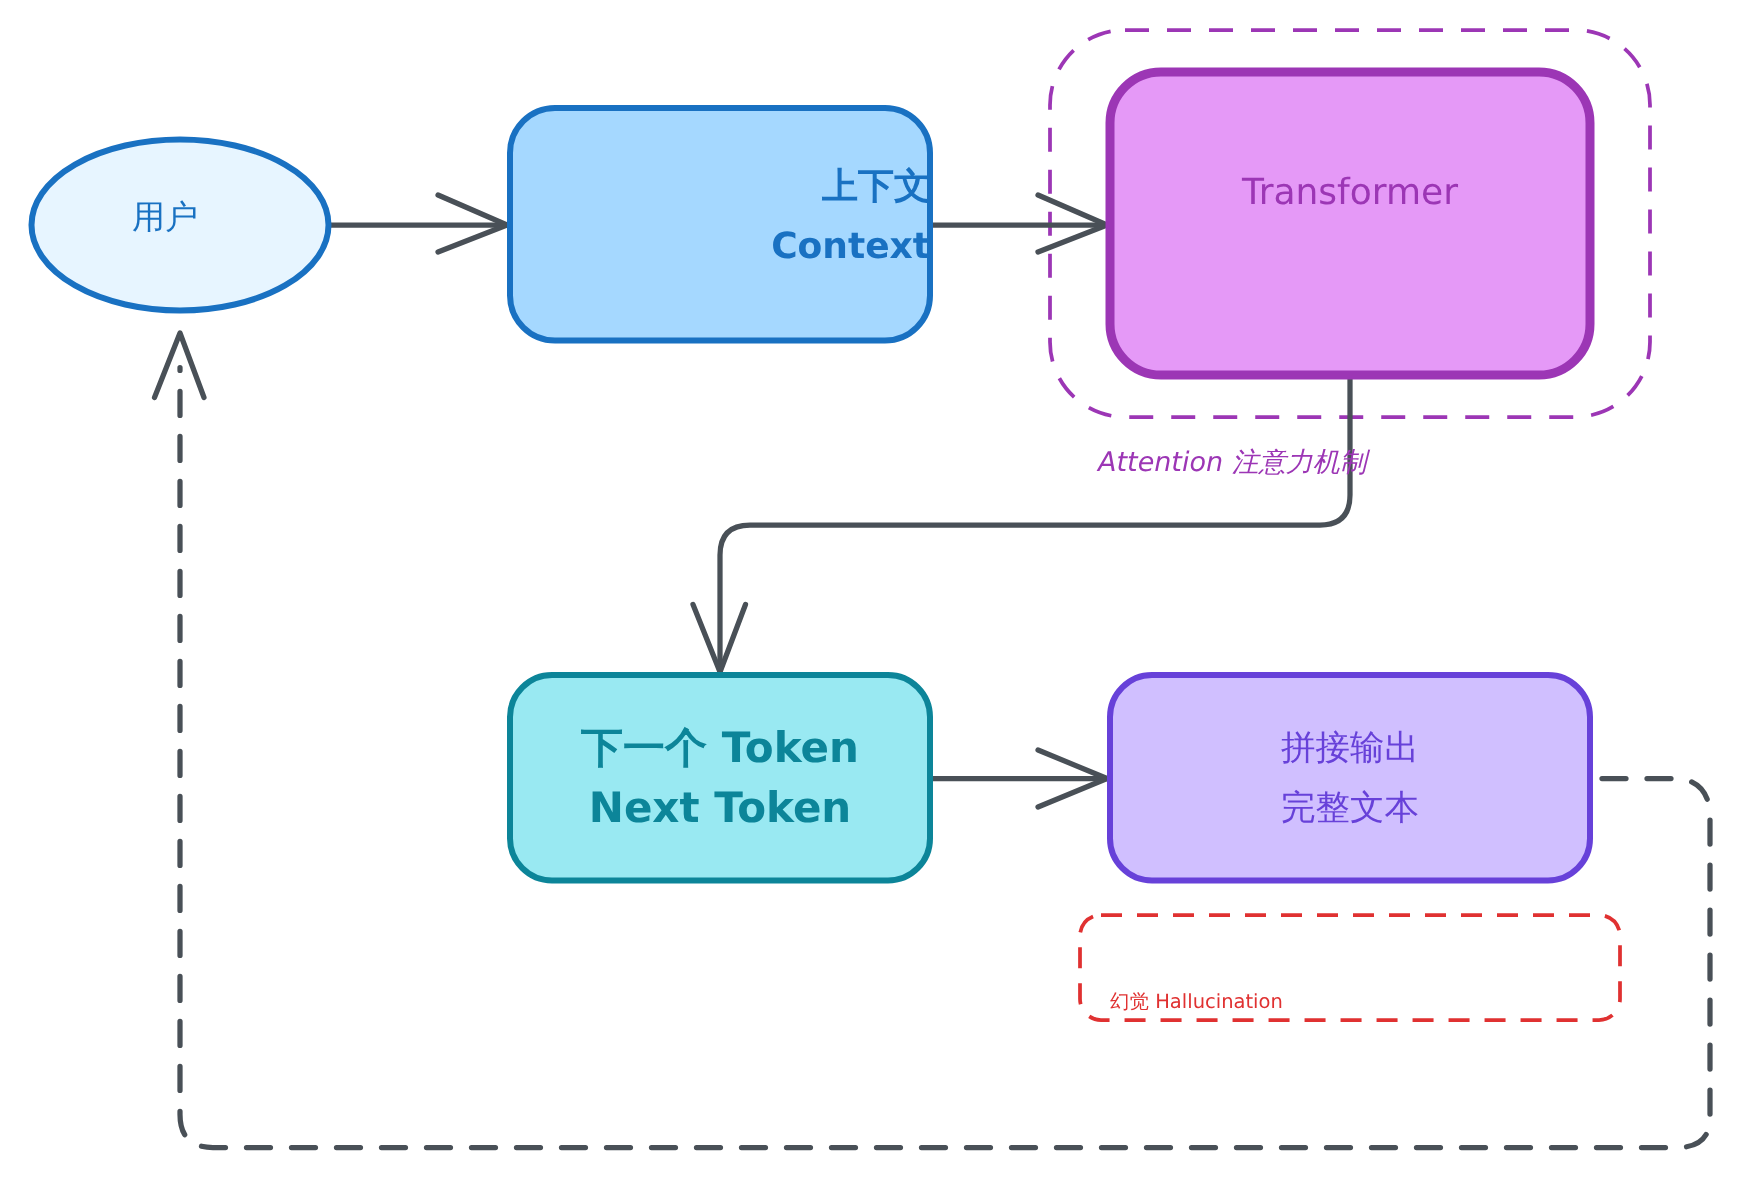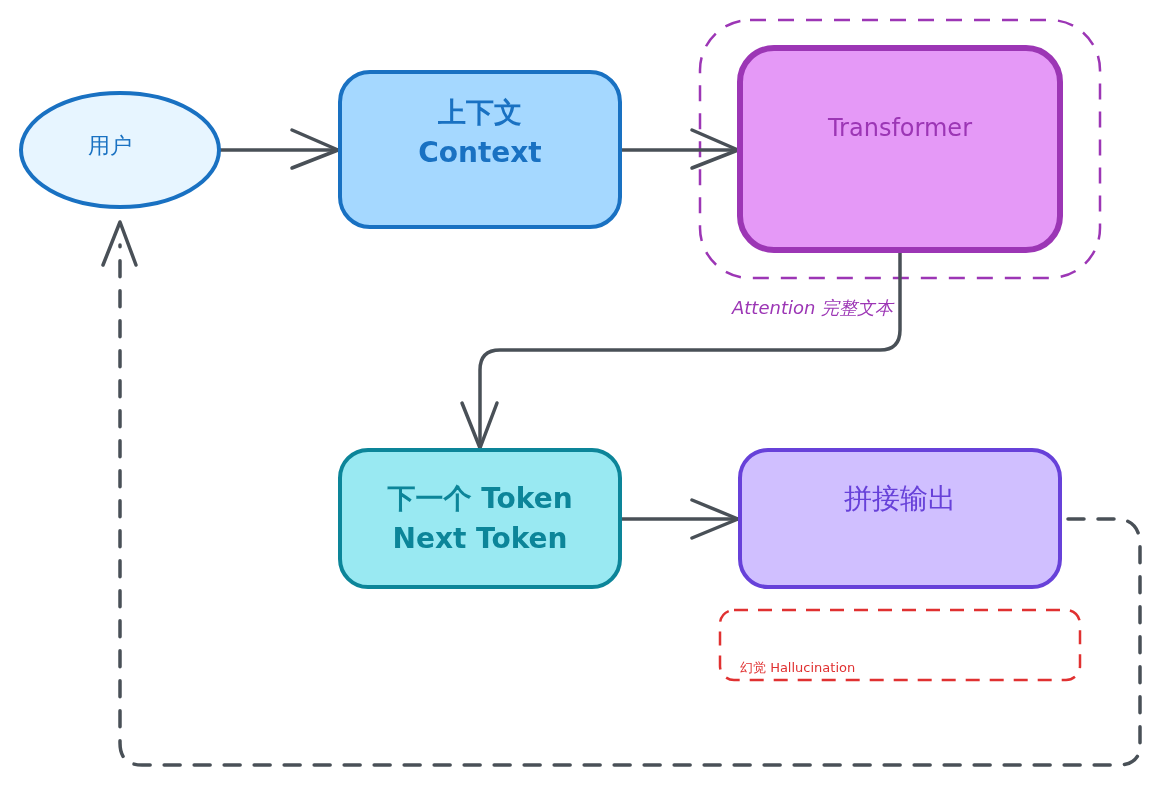--- a/index.html
+++ b/index.html
@@ -1,24 +1,24 @@
 <!DOCTYPE html>
 <html><head>
   <meta charset="utf-8">
   <style>
     html, body { margin: 0; padding: 0; background: #ffffff; }
     body { width: 1160px; height: 786px; position: relative; overflow: hidden; }
     svg#diagram { position: absolute; left: 0; top: 0; width: 1160px; height: 786px; }
     .lbl { position: absolute; text-align: center; font-family: "DejaVu Sans", sans-serif; line-height: 40px; }
     .lbl span { display: block; }
     #user-label { left: 20px; top: 126px; width: 180px; font-size: 22px; color: #1971c2; }
-    #context-label { left: 340px; top: 93px; width: 280px; font-size: 28px; color: #1971c2; font-weight: bold; }
+    #context-label { left: 340px; top: 104px; width: 280px; font-size: 24px; color: #1971c2; font-weight: bold; text-align: right; }
     #llm-label { left: 740px; top: 108px; width: 320px; font-size: 24px; color: #9c36b5; }
     #next-label { left: 340px; top: 479px; width: 280px; font-size: 28px; color: #0c8599; font-weight: bold; }
-    #concat-label { left: 740px; top: 479px; width: 320px; font-size: 28px; color: #6741d9; text-align: center; }
+    #concat-label { left: 740px; top: 479px; width: 320px; font-size: 23px; color: #6741d9; text-align: center; }
     #attention-label { position: absolute; left: 732px; top: 296px; font-size: 18px; color: #9c36b5; font-family: "DejaVu Sans", sans-serif; font-style: italic; }
     #halluc-label { position: absolute; left: 740px; top: 631px; font-size: 13px; color: #e03131; font-family: "DejaVu Sans", sans-serif; margin-top: 28px; }
   </style>
 </head>
 <body>
 
 <svg id="diagram" viewBox="0 0 1160 786">
 
   <rect x="700" y="20" width="400" height="258" rx="50" ry="50" fill="none" stroke="#9c36b5" stroke-width="2.5" stroke-dasharray="16 12"></rect>
 
@@ -61,16 +61,17 @@
   <span>Transformer</span>
 </div>
 
 <div class="lbl" id="next-label">
   <span>下一个 Token</span>
   <span>Next Token</span>
 </div>
 
 <div class="lbl" id="concat-label">
   <span>拼接输出</span>
+  <span>完整文本</span>
 </div>
 
-<div id="attention-label">Attention 完整文本</div>
+<div id="attention-label">Attention 注意力机制</div>
 <div id="halluc-label">幻觉 Hallucination</div>
 
 </body></html>

